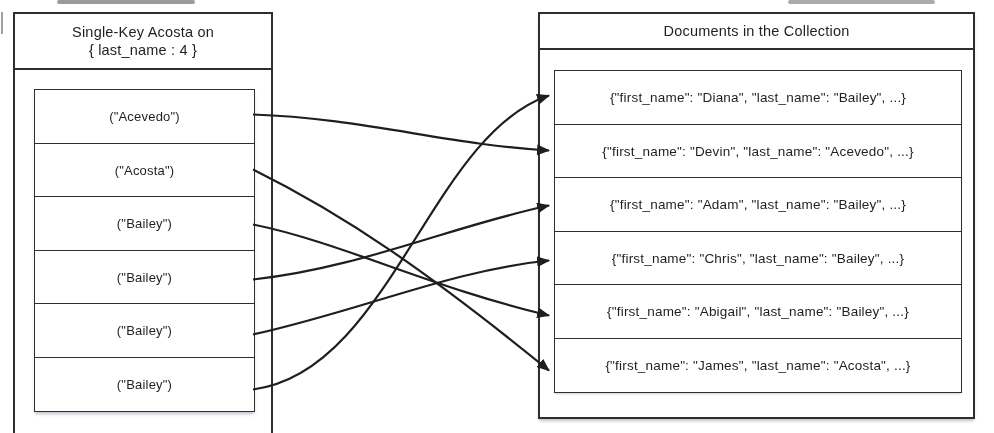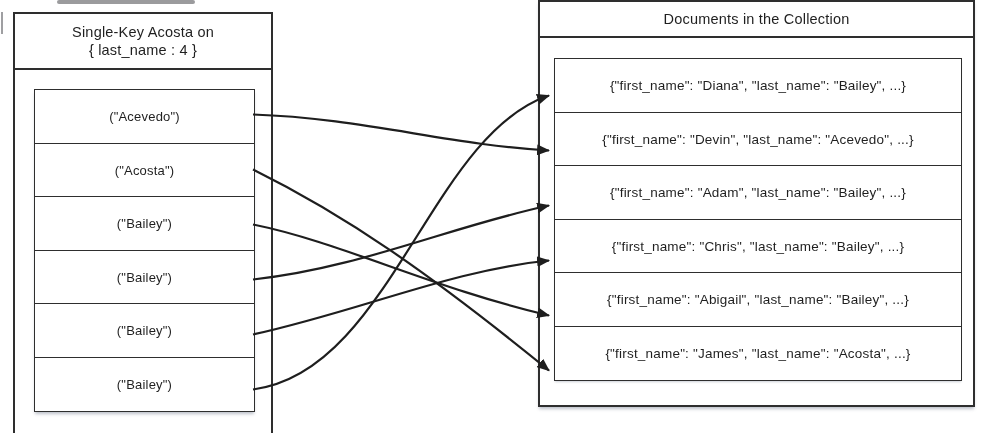--- a/index.html
+++ b/index.html
@@ -4,21 +4,21 @@
 <style>
   html,body{margin:0;padding:0;background:#ffffff;}
   .stage{
     position:relative;width:994px;height:433px;background:#ffffff;overflow:hidden;
     font-family:"Liberation Sans","DejaVu Sans",sans-serif;color:#1f1f1f;
     filter:blur(0.3px);
   }
   .panel{position:absolute;border:2px solid #2e2e2e;background:#ffffff;box-sizing:border-box;}
   .panel-index{left:13px;top:12px;width:260px;height:425px;border-bottom:none;
     box-shadow:inset 0 0 0 0 transparent;}
-  .panel-docs{left:538px;top:0;width:437px;height:407px;
+  .panel-docs{left:538px;top:12px;width:437px;height:407px;
     box-shadow:0 3px 3px -1px rgba(110,120,140,0.45);}
   .panel-title{
     position:absolute;left:0;right:0;top:0;border-bottom:2px solid #2e2e2e;
     display:flex;flex-direction:column;align-items:center;justify-content:center;
     text-align:center;font-size:14.5px;line-height:18px;letter-spacing:.2px;
   }
   .panel-index .panel-title{height:54px;}
   .panel-docs .panel-title{height:34px;}
   .cells{position:absolute;background:#ffffff;}
   .entries{left:19px;top:75px;width:221px;box-shadow:0 3px 3px -1px rgba(110,120,140,0.45);}

